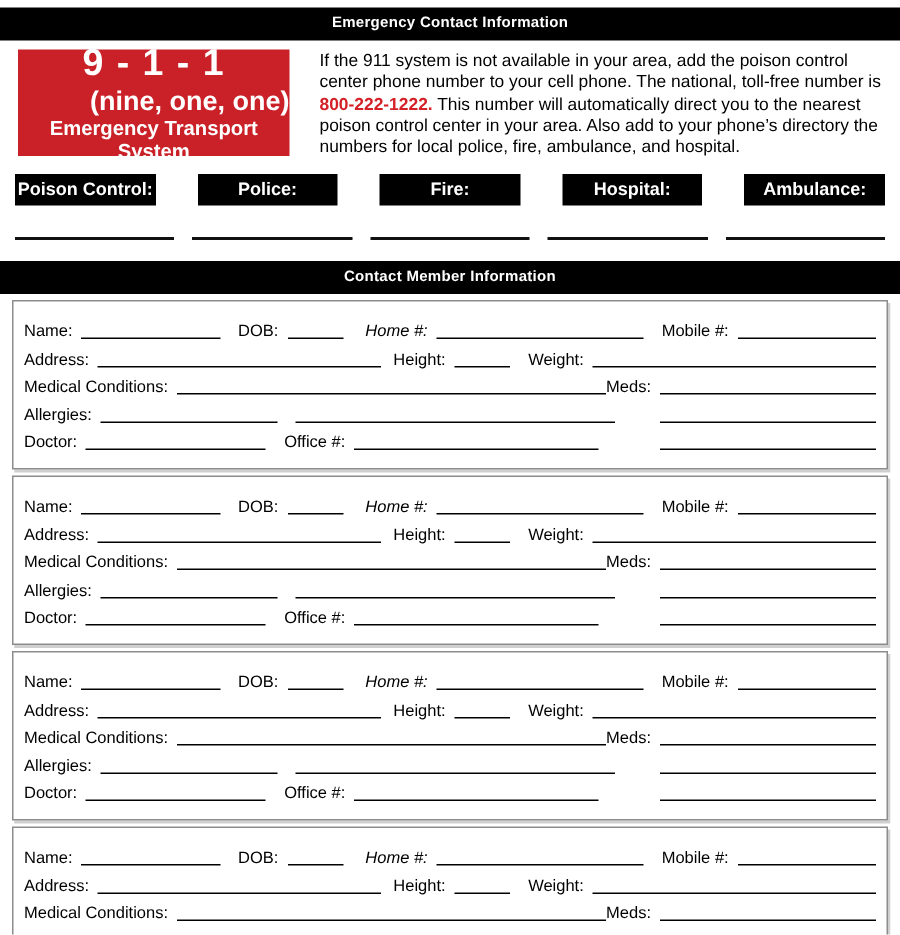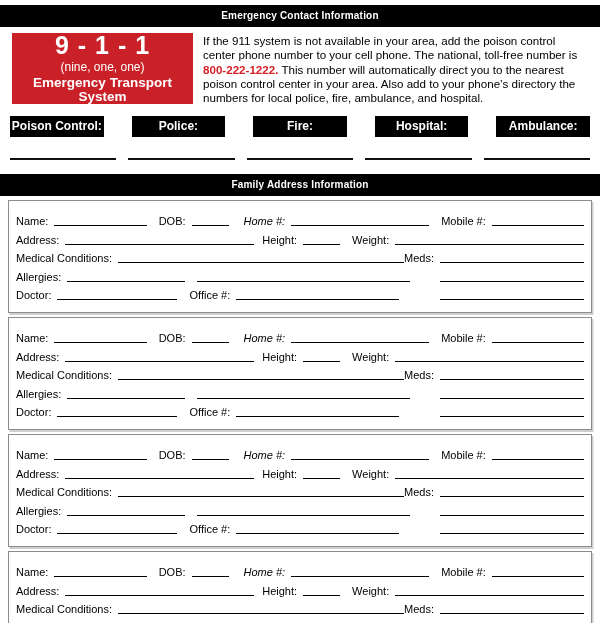--- a/index.html
+++ b/index.html
@@ -23,37 +23,37 @@
     line-height: 22px;
     letter-spacing: 0.2px;
   }
   .top-bar { margin-top: 5px; }
   .family-bar { margin-top: 14px; }
 
   
   .intro {
     display: flex;
     margin: 6px 10px 0 12px;
-    gap: 10px;
+    gap: 20px;
     align-items: flex-start;
   }
   .red-box {
     width: 181px;
     min-width: 181px;
     height: 71px;
     background: #ca2128;
     color: #fff;
     text-align: center;
     display: flex;
     flex-direction: column;
     justify-content: center;
     line-height: 1.1;
   }
   .red-box .big { font-size: 25px; font-weight: bold; letter-spacing: 1px; }
-  .red-box .mid { font-size: 12px; font-weight: normal; margin-top: 2px; }
+  .red-box .mid { font-size: 18px; font-weight: bold; margin-top: 2px; text-align: right; }
   .red-box .cap { font-size: 13.5px; font-weight: bold; margin-top: 1px; }
 
   .intro-text {
     flex: 1;
     font-size: 11.6px;
     line-height: 14.3px;
     padding-top: 1px;
   }
   .phone-red { color: #d42127; font-weight: bold; }
 
@@ -149,21 +149,21 @@
 </div>
 <div class="contact-lines">
   <div class="fill-line"></div>
   <div class="fill-line"></div>
   <div class="fill-line"></div>
   <div class="fill-line"></div>
   <div class="fill-line"></div>
 </div>
 
 <div class="section-bar family-bar">
-  <span>Family Address Information</span>
+  <span>Contact Member Information</span>
 </div>
 
 <div class="family-members">
   <div class="member-block">
     <div class="frow">
       <span class="lbl">Name:</span>
       <span class="u grow ml6"></span>
       <span class="lbl ml12">DOB:</span>
       <span class="u w37 ml6"></span>
       <span class="lbl ml15">Home #:</span>

